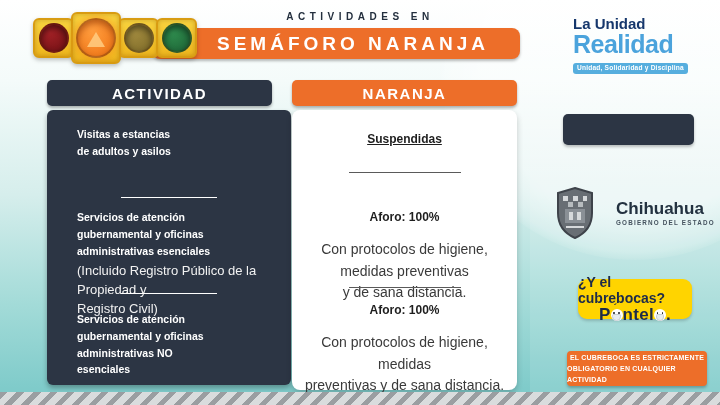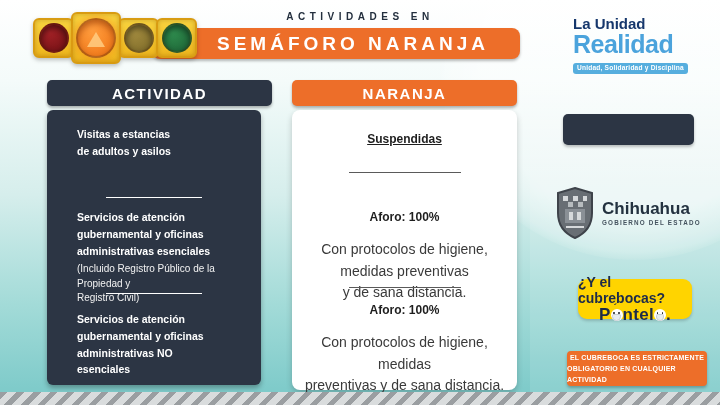--- a/index.html
+++ b/index.html
@@ -36,38 +36,38 @@
   .brand-top{font-size:15px; font-weight:800; color:#16376c;}
   .brand-main{font-size:25px; font-weight:800; color:#4BA3DC; letter-spacing:-0.5px; margin-top:1px;}
   .brand-pill{display:inline-block; margin-top:3px; background:#56AEDE; color:#fff; font-size:6.6px; font-weight:bold;
     padding:2.5px 4px; border-radius:3px; letter-spacing:.2px;}
   
   .col-head{position:absolute; top:80px; width:225px; height:26px; border-radius:5px; display:flex; align-items:center; justify-content:center;
     color:#fff; font-size:15px; font-weight:800; letter-spacing:1.5px; box-shadow:0 2px 3px rgba(0,0,0,.3); z-index:3;}
   .head-activity{left:47px; background:#2C3544;}
   .head-status{left:292px; background:#ED6E29;}
   
-  .panel-activity{position:absolute; left:47px; top:110px; width:214px; height:275px; background:#2C3544; border-radius:6px;
+  .panel-activity{position:absolute; left:47px; top:110px; width:244px; height:275px; background:#2C3544; border-radius:6px;
     box-shadow:0 3px 5px rgba(0,0,0,.3); z-index:3;}
   .panel-status{position:absolute; left:292px; top:110px; width:225px; height:280px; background:#ffffff; border-radius:8px;
     box-shadow:0 3px 6px rgba(0,0,0,.2); z-index:3;}
   .pre{white-space:pre-line;}
   .act-cell{position:absolute; left:30px; right:10px; color:#fff;}
   .act-title{font-size:10.5px; font-weight:bold; line-height:1.6;}
-  .act-note{font-size:10px; font-weight:normal; line-height:1.45; margin-top:3px; color:#f2f2f2;}
+  .act-note{font-size:13px; font-weight:normal; line-height:1.45; margin-top:3px; color:#f2f2f2;}
   .div-w{position:absolute; left:50%; transform:translateX(-50%); width:96px; border-top:1.5px solid #ffffff;}
   .st-cell{position:absolute; left:12px; right:12px; text-align:center; color:#1e1e1e;}
   .st-title{font-size:12px; font-weight:bold;}
   .st-note{font-size:14px; color:#3a3a3a; line-height:1.55; margin-top:15px;}
   .div-d{position:absolute; left:50%; transform:translateX(-50%); width:112px; border-top:1px solid #5a5a5a;}
   
   .navy-box{position:absolute; left:563px; top:114px; width:131px; height:31px; background:#2C3544; border-radius:5px;
     box-shadow:0 2px 3px rgba(0,0,0,.25); z-index:3;}
   .state-logo{position:absolute; left:556px; top:187px; display:flex; z-index:3;}
-  .state-text{margin-left:8px; margin-top:13px; line-height:1;}
+  .state-text{margin-left:22px; margin-top:13px; line-height:1;}
   .state-name{font-size:17px; font-weight:800; color:#233240;}
   .state-sub{font-size:6.3px; font-weight:bold; color:#44525e; letter-spacing:1.2px; margin-top:3px;}
   .mask-badge{position:absolute; left:578px; top:279px; width:114px; height:40px; background:#FFD400; border-radius:9px;
     display:flex; flex-direction:column; align-items:center; justify-content:center; z-index:3; box-shadow:0 2px 3px rgba(0,0,0,.18);}
   .mask-q{font-size:14px; font-weight:800; color:#1d2b4a;}
   .mask-a{font-size:17px; font-weight:900; color:#1d2b4a; line-height:1.05; letter-spacing:.3px;}
   .mask-o{display:inline-block; width:12px; height:12px; background:#fff; border-radius:50%; position:relative; vertical-align:-1px;}
   .mask-o::before{content:""; position:absolute; top:3px; left:2.6px; width:1.8px; height:1.8px; background:#20242a; border-radius:50%;
     box-shadow:5px 0 0 #20242a;}
   .mask-o::after{content:""; position:absolute; bottom:.5px; left:1.6px; right:1.6px; height:5px; background:#e8edf1;

